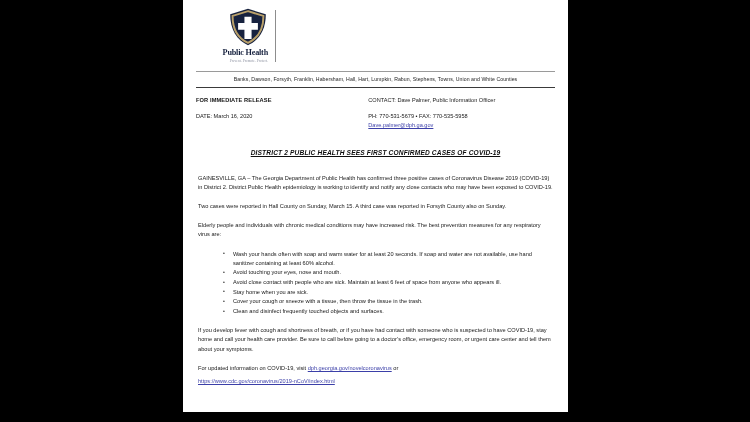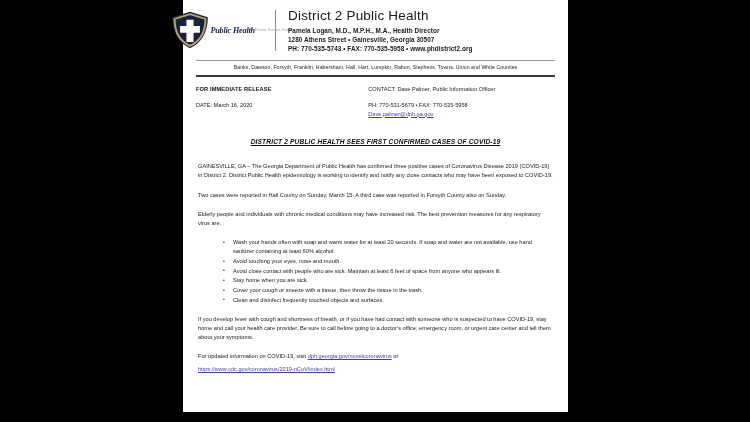--- a/index.html
+++ b/index.html
@@ -41,24 +41,23 @@
   .letterhead {
     display: flex;
     align-items: center;
     gap: 7px;
     padding: 2px 0 3px 0;
   }
   .logo-block {
     width: 72px;
     flex: 0 0 72px;
     display: flex;
-    flex-direction: row;
-    align-items: center;
+    flex-direction: column;
+    align-items: flex-end;
     justify-content: center;
-    font-style: italic;
   }
   .shield-wrap {
     width: 40px;
     height: 38px;
     display: block;
   }
   .logo-wordmark {
     font-family: "Liberation Serif", serif;
     font-weight: bold;
     font-size: 8.2px;
@@ -222,26 +221,20 @@
             <path d="M50 8 L89 20 C89 53 74 77 50 88 C26 77 11 53 11 20 Z" fill="none" stroke="#b9a06a" stroke-width="5"></path>
             <path d="M41 22 L59 22 L59 38 L75 38 L75 55 L59 55 L59 78 L41 78 L41 55 L25 55 L25 38 L41 38 Z" fill="#ffffff"></path>
           </svg>
         </span>
         <span class="logo-wordmark">Public Health</span>
         <span class="logo-tagline">Prevent. Promote. Protect.</span>
       </div>
 
       <div class="lh-divider"></div>
 
-      <div class="lh-text">
-        <div class="org-name">District 2 Public Health</div>
-        <div class="org-line">Pamela Logan, M.D., M.P.H., M.A., Health Director</div>
-        <div class="org-line">1280 Athens Street • Gainesville, Georgia 30507</div>
-        <div class="org-line">PH: 770-535-5743 • FAX: 770-535-5958 • www.phdistrict2.org</div>
-      </div>
     </div>
 
     <div class="rule-thin"></div>
     <div class="counties">Banks, Dawson, Forsyth, Franklin, Habersham, Hall, Hart, Lumpkin, Rabun, Stephens, Towns, Union and White Counties</div>
     <div class="rule-thick"></div>
 
     <div class="release-info">
       <div class="ri-left">
         <div class="ri-head">FOR IMMEDIATE RELEASE</div>
         <div class="ri-line">DATE: March 16, 2020</div>

